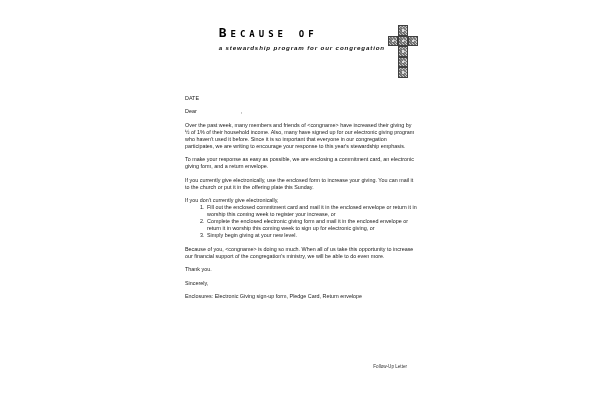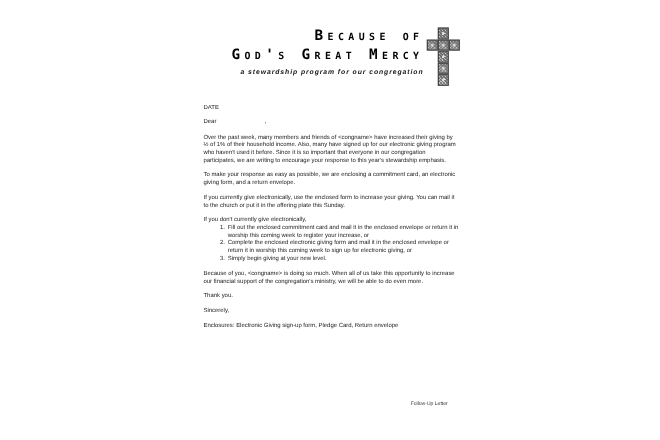--- a/index.html
+++ b/index.html
@@ -15,21 +15,20 @@
     overflow: hidden;
     font-family: "Liberation Sans", sans-serif;
     color: #1f1f1f;
   }
 
   
   .title-block {
     position: absolute;
     top: 24px;
     right: 215px;
-    text-align: right;
     white-space: nowrap;
     color: #000000;
   }
   .title-line {
     font-family: "DejaVu Sans Mono", monospace;
     font-size: 13px;
     font-weight: bold;
     font-variant: small-caps;
     letter-spacing: 4px;
     line-height: 18px;
@@ -103,21 +102,20 @@
     color: #333333;
   }
 </style>
 </head>
 <body>
 
 <div class="page">
 
   <div class="title-block">
     <div class="title-line">Because of</div>
-    <div class="title-line">God's Great Mercy</div>
     <div class="subtitle">a stewardship program for our congregation</div>
   </div>
 
   <div class="cross">
     <div class="cross-cell r1c2"></div>
     <div class="cross-cell r2c1"></div>
     <div class="cross-cell r2c2"></div>
     <div class="cross-cell r2c3"></div>
     <div class="cross-cell r3c2"></div>
     <div class="cross-cell r4c2"></div>

